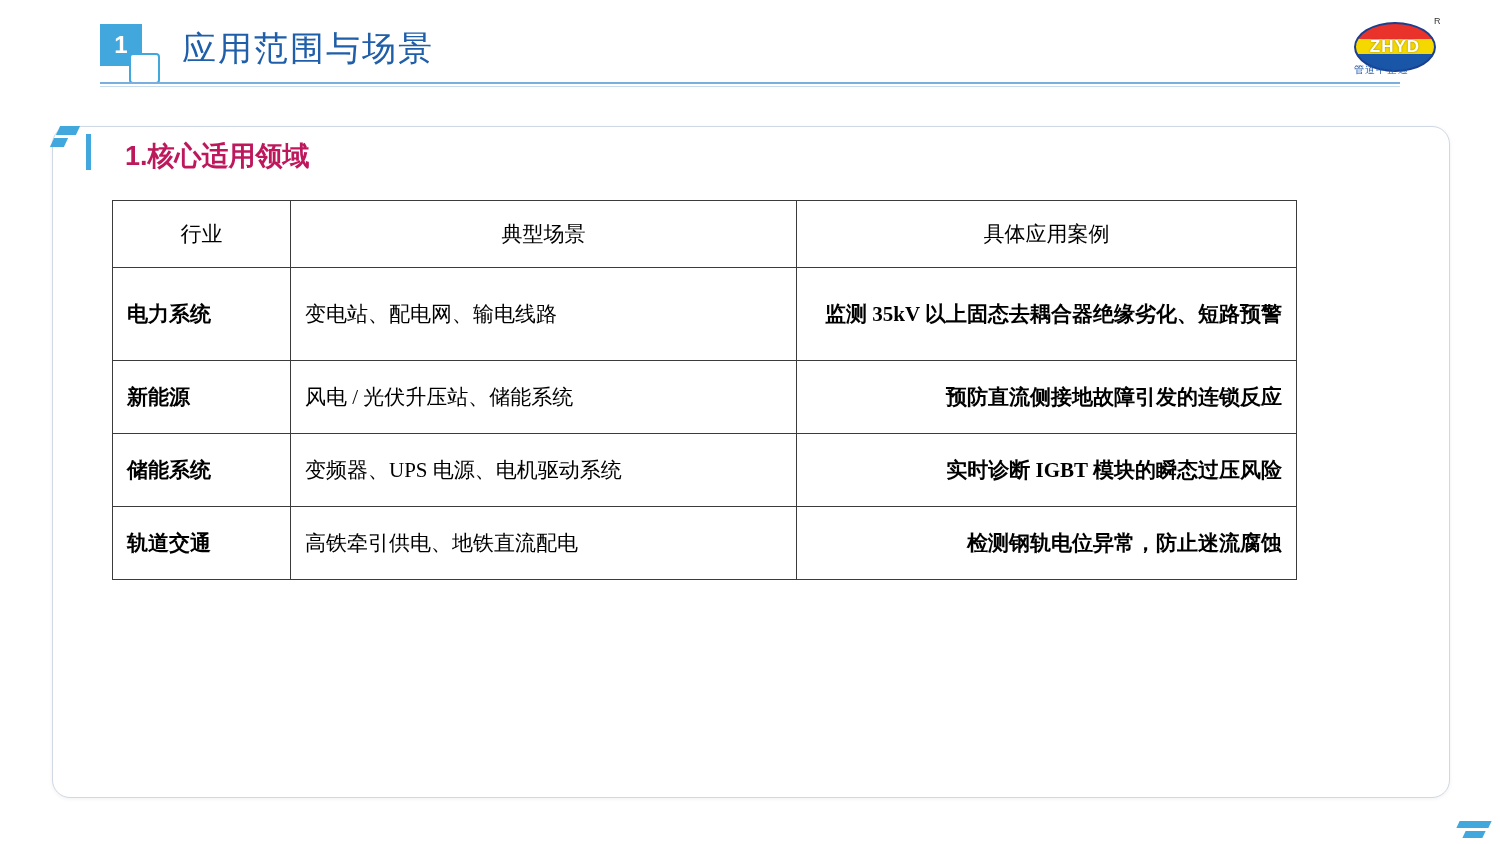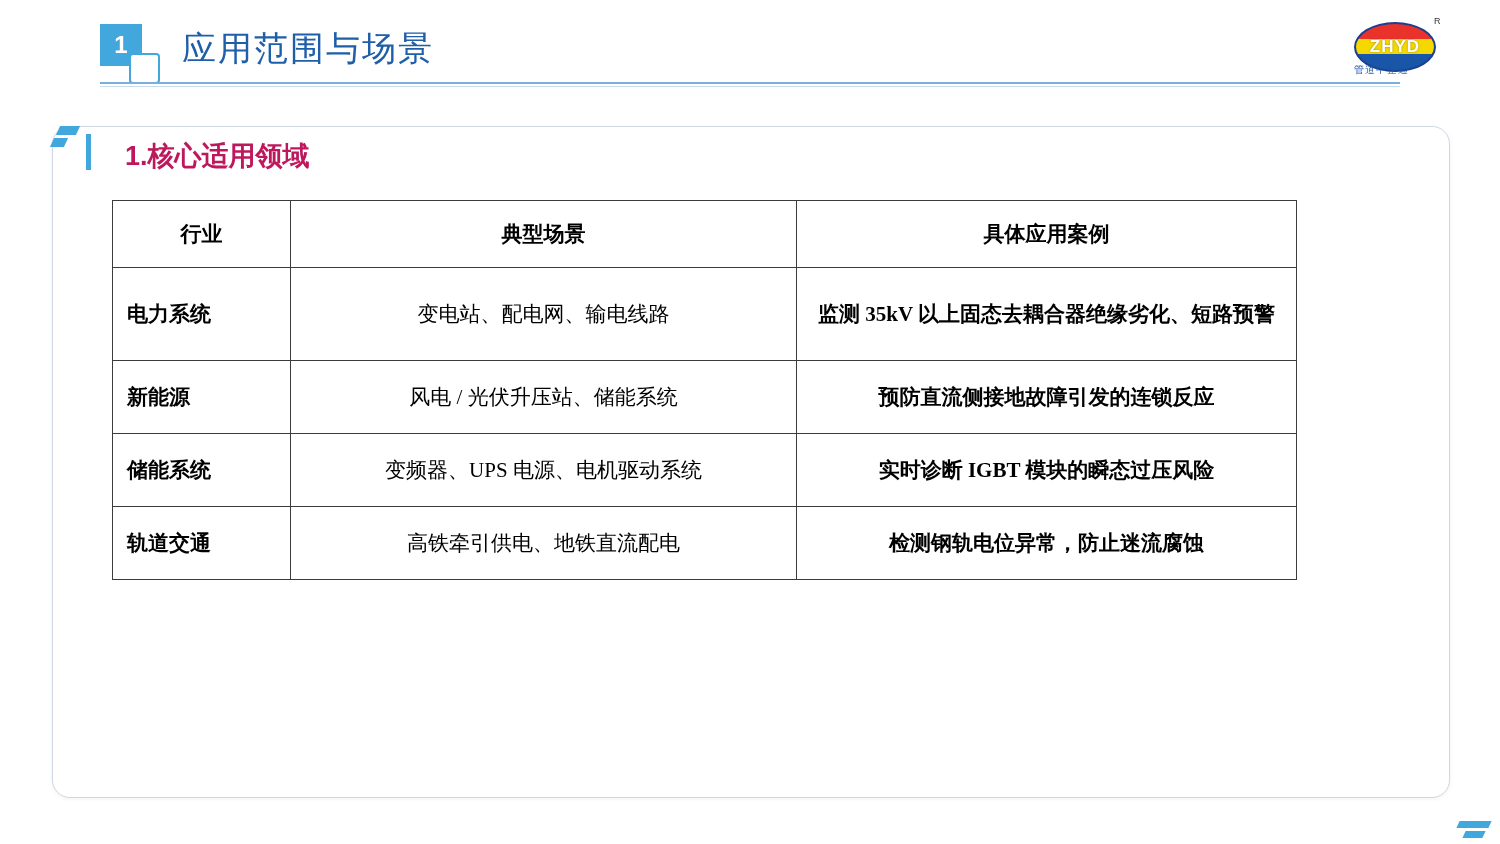--- a/index.html
+++ b/index.html
@@ -183,29 +183,29 @@
   }
   table.data th, table.data td {
     border: 1px solid #3b3b3b;
     font-family: "Liberation Serif", serif;
     font-size: 21px;
     color: #000000;
     vertical-align: middle;
   }
   table.data th {
     height: 64px;
-    font-weight: bold;
+    font-weight: normal;
     text-align: center;
   }
   table.data td {
     padding: 10px 14px;
   }
   td.c0 { text-align: left; font-weight: bold; }
-  td.c1 { text-align: center; }
-  td.c2 { text-align: center; font-weight: bold; }
+  td.c1 { text-align: left; }
+  td.c2 { text-align: right; font-weight: bold; }
   tr.r-tall td { height: 72px; }
   tr.r-norm td { height: 52px; }
 
   .corner-deco {
     position: absolute;
     right: 10px;
     bottom: 6px;
     width: 34px;
     height: 22px;
   }

